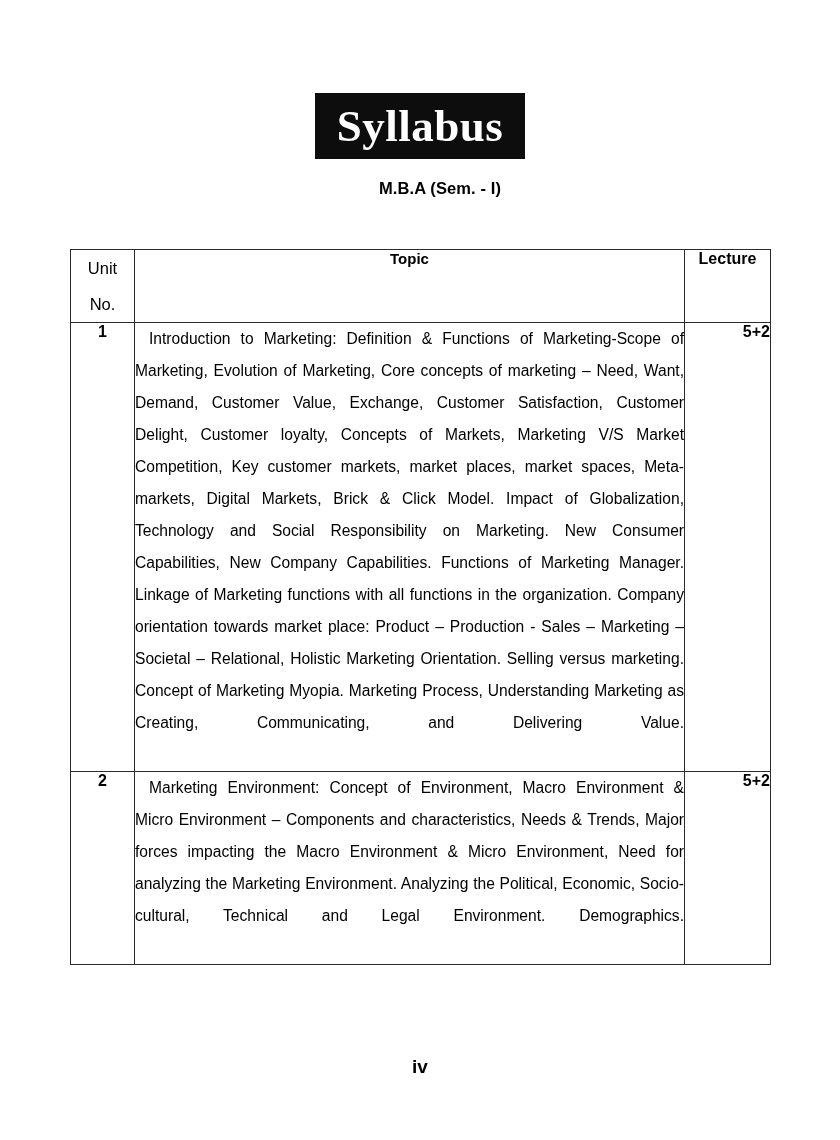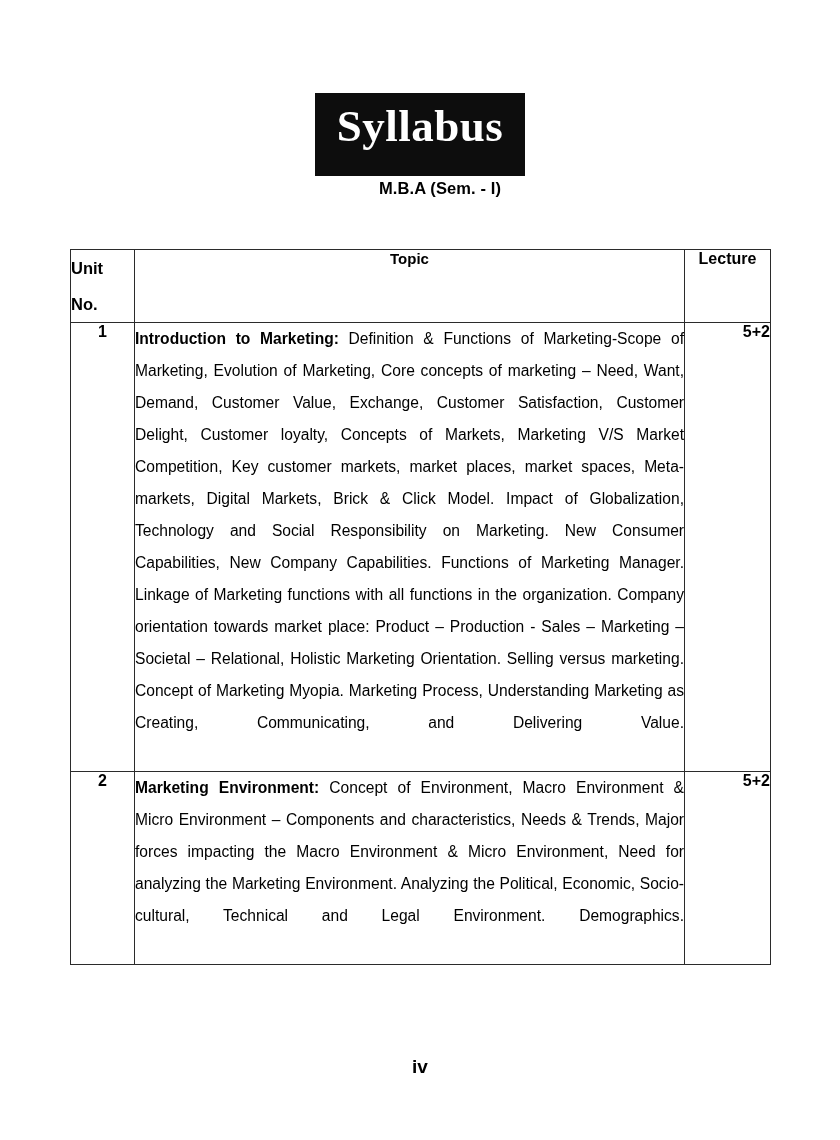--- a/index.html
+++ b/index.html
@@ -33,21 +33,21 @@
     text-align: center;
   }
   .title-badge {
     display: inline-block;
     background: #0d0d0d;
     color: #ffffff;
     font-family: "Liberation Serif", serif;
     font-weight: bold;
     font-size: 45px;
     line-height: 66px;
-    height: 83px;
+    height: 66px;
     padding: 0 22px;
     letter-spacing: 0.5px;
   }
 
   .subtitle-wrap {
     position: absolute;
     top: 176px;
     left: 0;
     width: 840px;
     text-align: center;
@@ -76,22 +76,22 @@
     vertical-align: top;
     padding: 0;
   }
 
   .col-unit   { width: 64px;  }
   .col-topic  { width: 550px; }
   .col-lect   { width: 86px;  }
 
   
   .hdr-unit {
-    text-align: left;
-    font-weight: bold;
+    text-align: center;
+    font-weight: normal;
     font-size: 16.5px;
     line-height: 36px;
     padding: 4px 0 6px 0;
   }
   .hdr-topic {
     text-align: center;
     font-weight: bold;
     font-size: 15px;
     vertical-align: bottom;
     padding: 0 0 12px 0;
@@ -120,21 +120,22 @@
     padding: 8px 9px 10px 8px;
   }
   .topic-body {
     font-size: 15.6px;
     line-height: 32px;
     text-align: justify;
     text-justify: inter-word;
     hyphens: none;
   }
   .topic-body .lead {
-    font-weight: bold;
+    font-weight: normal;
+    margin-left: 14px;
   }
   
   .topic-body::after {
     content: "";
     display: inline-block;
     width: 100%;
   }
 
   
   .footer {

